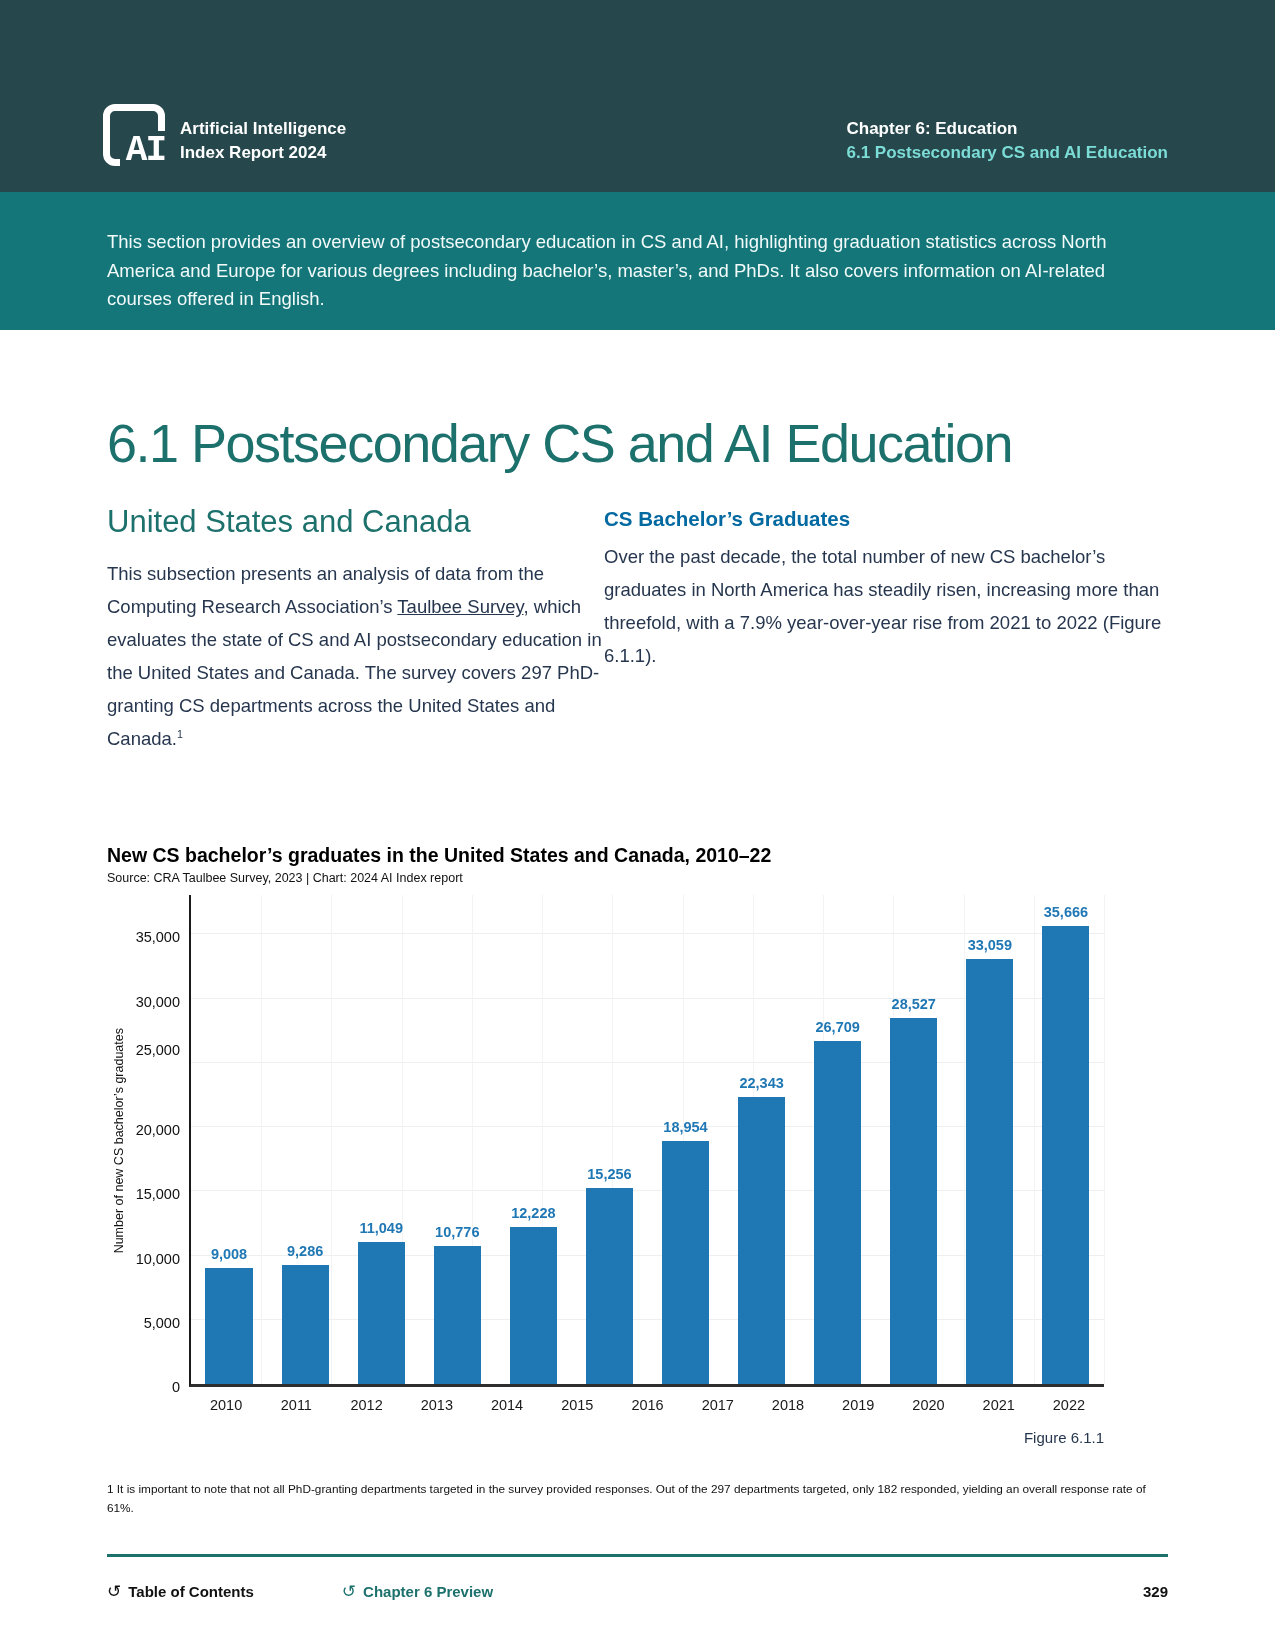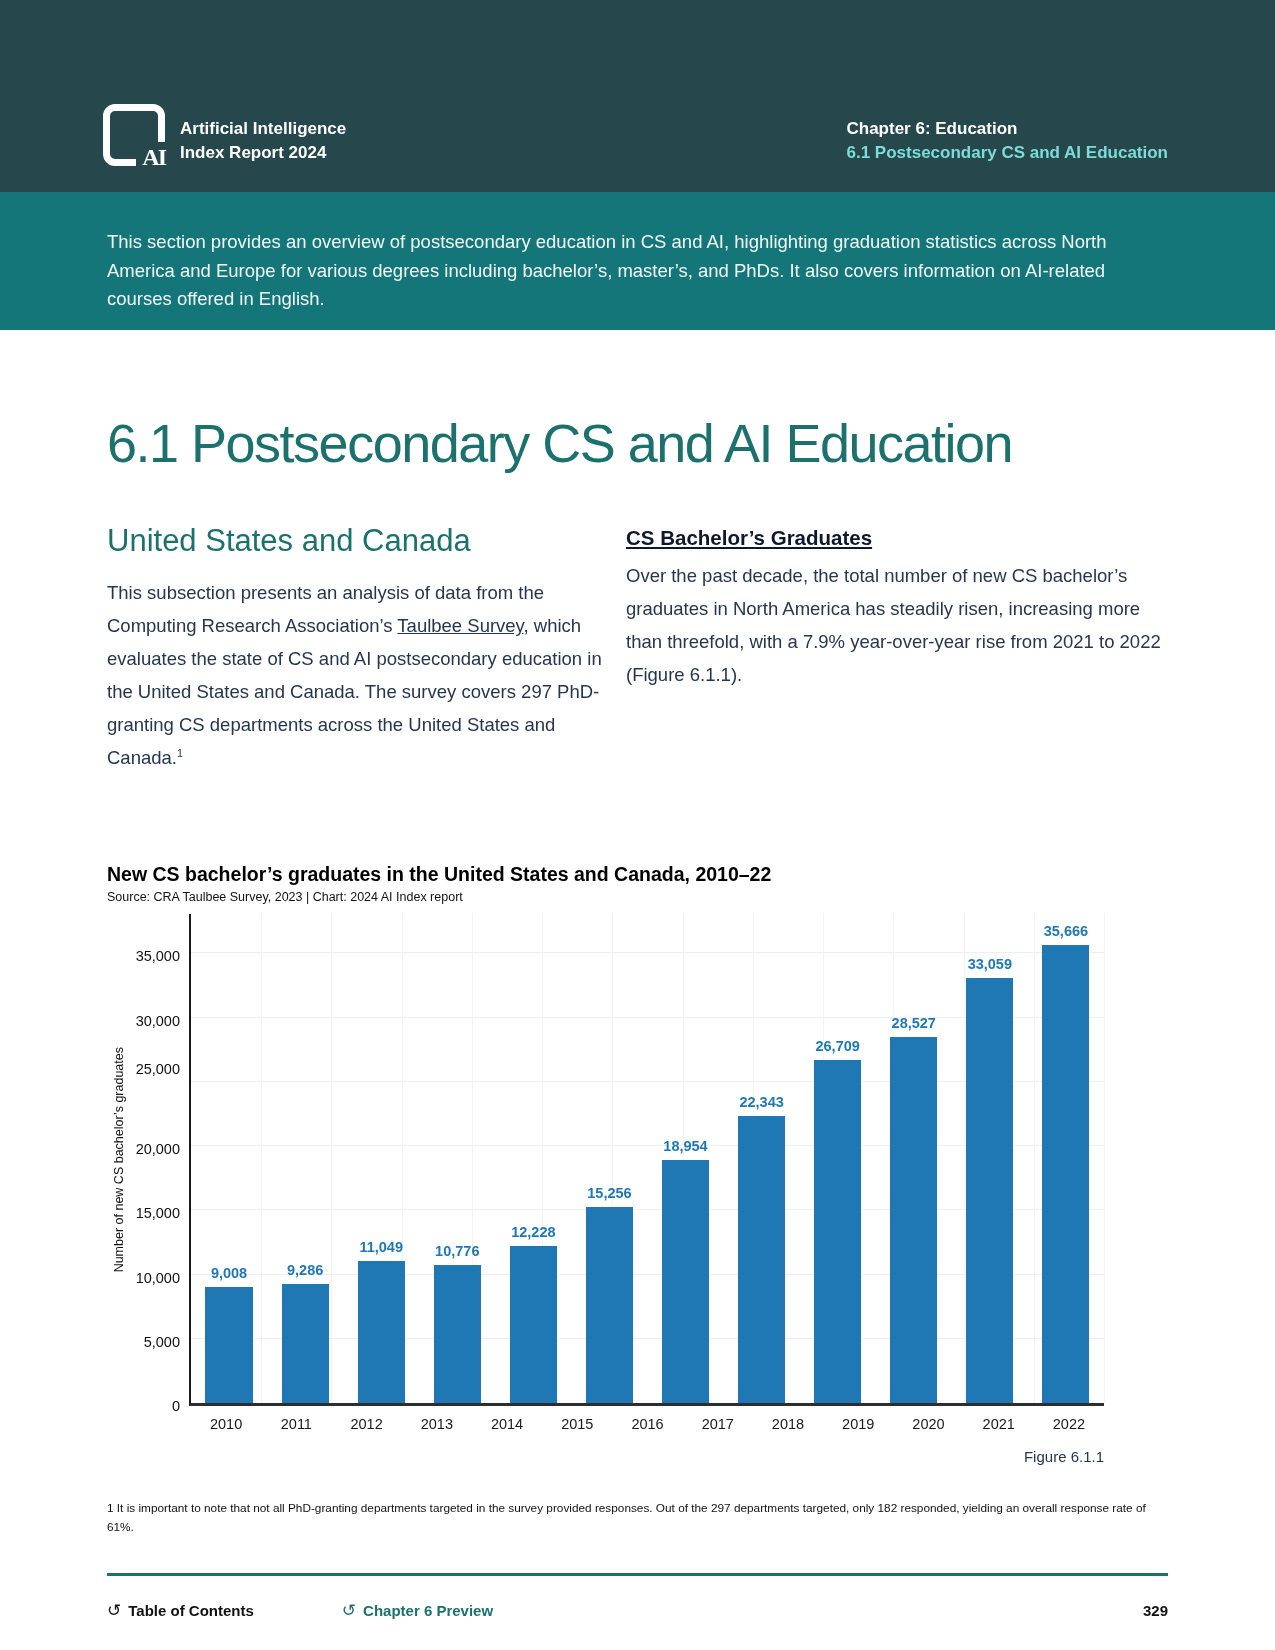--- a/index.html
+++ b/index.html
@@ -4,39 +4,39 @@
 <style>
   * { margin:0; padding:0; box-sizing:border-box; }
   html,body { background:#ffffff; }
   body { font-family:"Liberation Sans","DejaVu Sans",sans-serif; color:#26364E; }
   .page { width:1275px; height:1650px; position:relative; overflow:hidden; background:#fff; }
 
   
   .hdr { height:192px; background:#26484C; display:flex; align-items:flex-end; padding:0 107px 26px 103px; }
   .logo-box { width:62px; height:62px; border:7px solid #fff; border-radius:12px; position:relative; flex:0 0 auto; }
   .logo-ai { position:absolute; right:-7px; bottom:-8px; background:#26484C; padding:5px 0 0 6px;
-             font-family:Liberation Serif, serif; font-weight:bold; font-size:24px; line-height:0.85;
+             font-family:Liberation Mono, monospace; font-weight:bold; font-size:36px; line-height:0.85;
              color:#fff; letter-spacing:-2px; }
   .brand { margin-left:15px; color:#fff; font-weight:bold; font-size:17px; line-height:1.45; }
   .hdr-right { margin-left:auto; font-weight:bold; font-size:17px; line-height:1.45; }
   .hdr-chapter { color:#ffffff; }
   .hdr-section { color:#7CDCD6; }
 
   
   .band { background:#147679; color:#F2FAFA; padding:36px 100px 16px 107px; font-size:18.5px; line-height:1.55; }
 
   
   .content { padding:0 107px; }
   .page-title { margin-top:82px; font-size:54px; font-weight:400; letter-spacing:-1.5px; color:#1D716D; line-height:1.15; }
 
-  .cols { margin-top:48px; display:grid; grid-template-columns:497px 1fr; column-gap:22px; }
+  .cols { margin-top:29px; display:grid; grid-template-columns:497px 1fr; }
   .col-left h2 { font-size:31px; font-weight:400; color:#1D716D; margin:0 0 18px; line-height:1.2; }
   .body-p { font-size:18.5px; line-height:1.78; color:#26364E; }
   .col-right { padding-top:4px; }
-  .col-right h3 { font-size:20.5px; font-weight:bold; color:#0f172a; margin:0 0 10px;text-decoration:underline; }
+  .col-right h3 { font-size:20.5px; font-weight:bold; color:#0369a1; margin:0 0 10px; }
   a.inline-link { color:#26364E; text-decoration:underline; }
   sup.fn-ref { font-size:0.58em; vertical-align:super; }
 
   
   .chart-block { margin-top:88px; }
   .chart-title { font-size:19.5px; font-weight:bold; color:#000; }
   .chart-source { font-size:12.5px; color:#111; margin-top:4px; }
   .chart-area { display:flex; margin-top:10px; margin-right:64px; }
   .y-title { width:24px; height:492px; display:flex; align-items:center; justify-content:center; }
   .y-title span { writing-mode:vertical-rl; transform:rotate(180deg); font-size:12.5px; color:#111; white-space:nowrap; }

